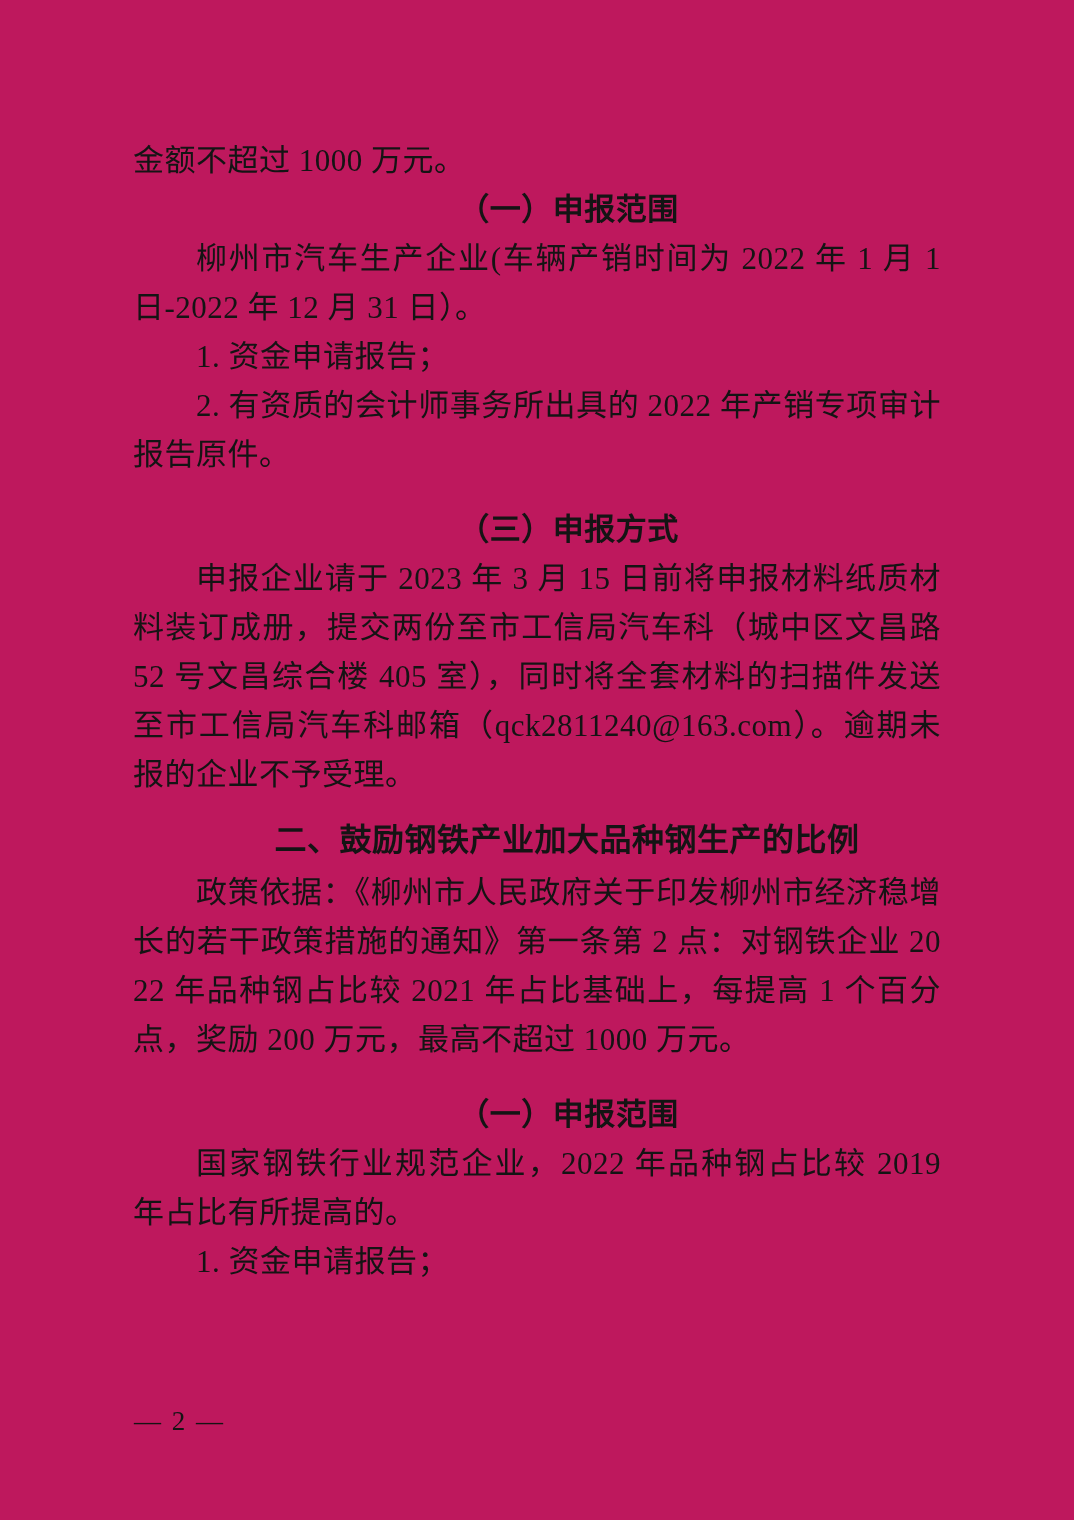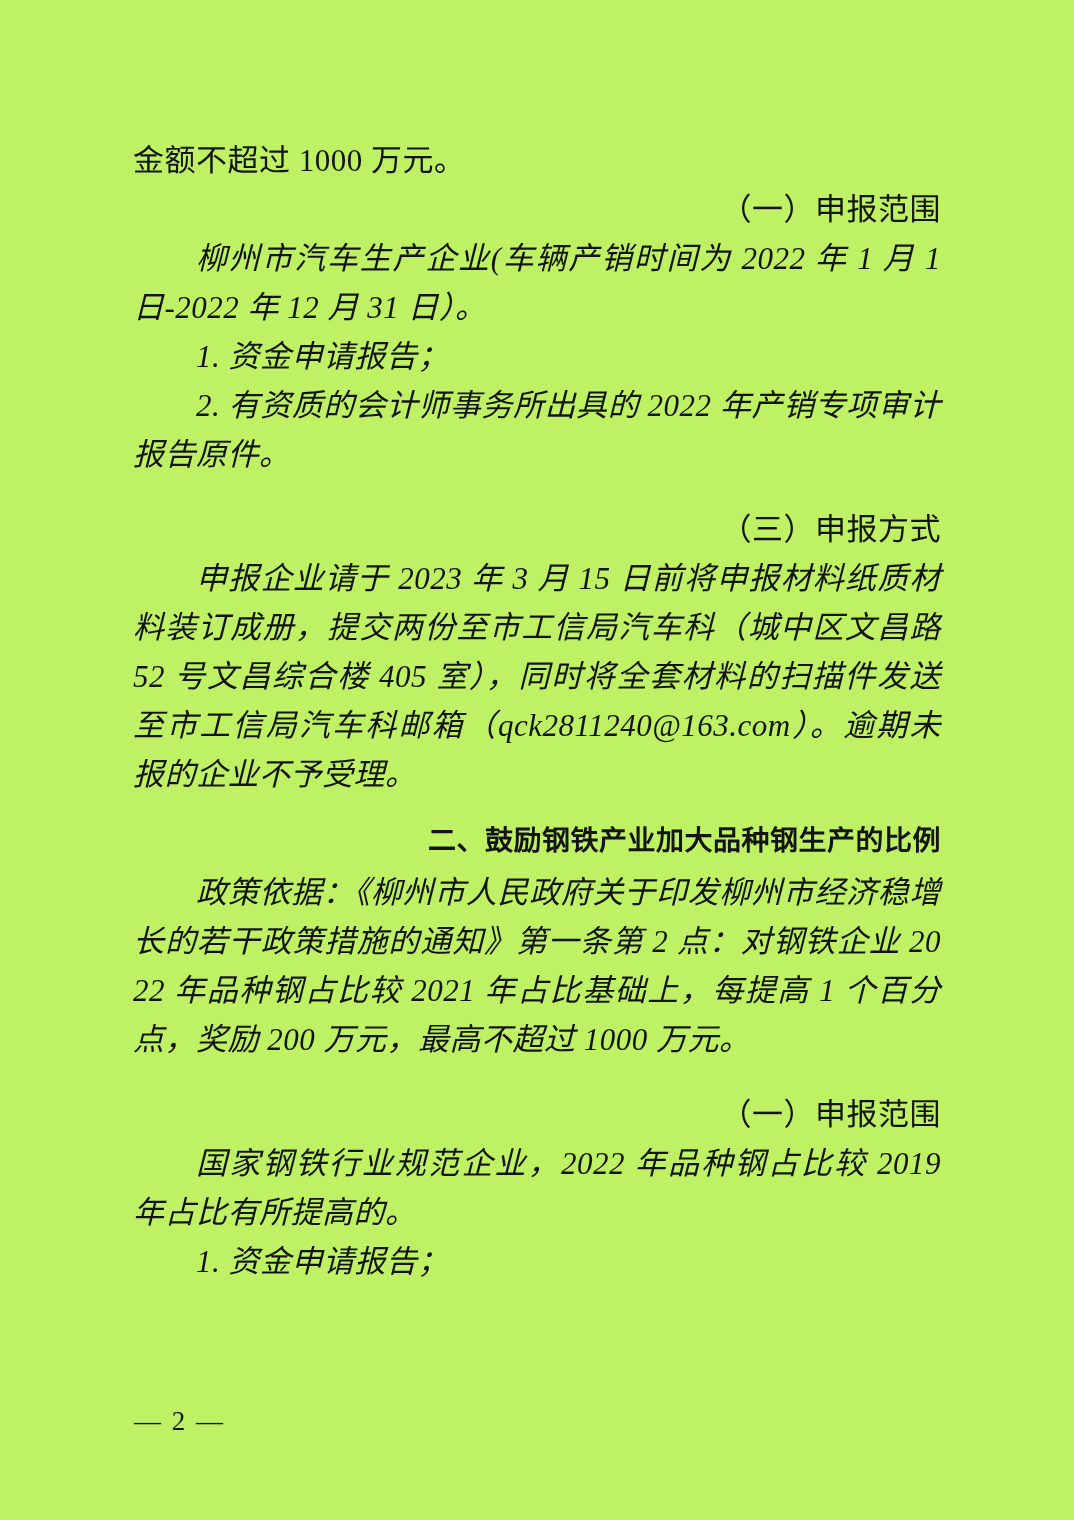--- a/index.html
+++ b/index.html
@@ -11,54 +11,53 @@
     height: 1520px;
     background: #ffffff;
     position: relative;
     overflow: hidden;
     font-family: "Liberation Serif", "DejaVu Serif", serif;
     color: #141414;
   }
   .page {
     position: absolute;
     inset: 0;
-    background: #bef264;
+    background: #be185d;
   }
   .content {
     position: absolute;
     left: 133px;
     top: 136px;
     width: 808px;
   }
   .para {
     margin: 0;
     font-size: 31px;
     line-height: 49px;
     text-align: justify;
     text-justify: inter-character;
     letter-spacing: 0.5px;
     word-break: break-all;
   }
   .para.indent {
     text-indent: 63px;
-    font-style: italic;
   }
   
   .para.h3 {
-    font-weight: normal;
+    font-weight: bold;
     text-indent: 63px;
-    text-align: right;
+    text-align: center;
   }
   
   .para.h2 {
     font-family: Liberation Serif, serif;
     font-weight: bold;
-    font-size: 28px;
+    font-size: 32px;
     text-indent: 60px;
-    text-align: right;
+    text-align: center;
   }
   .para.gap {
     margin-top: 26px;
   }
   .para.h2.gap {
     margin-top: 17px;
     margin-bottom: 3px;
   }
   .footer {
     position: absolute;

